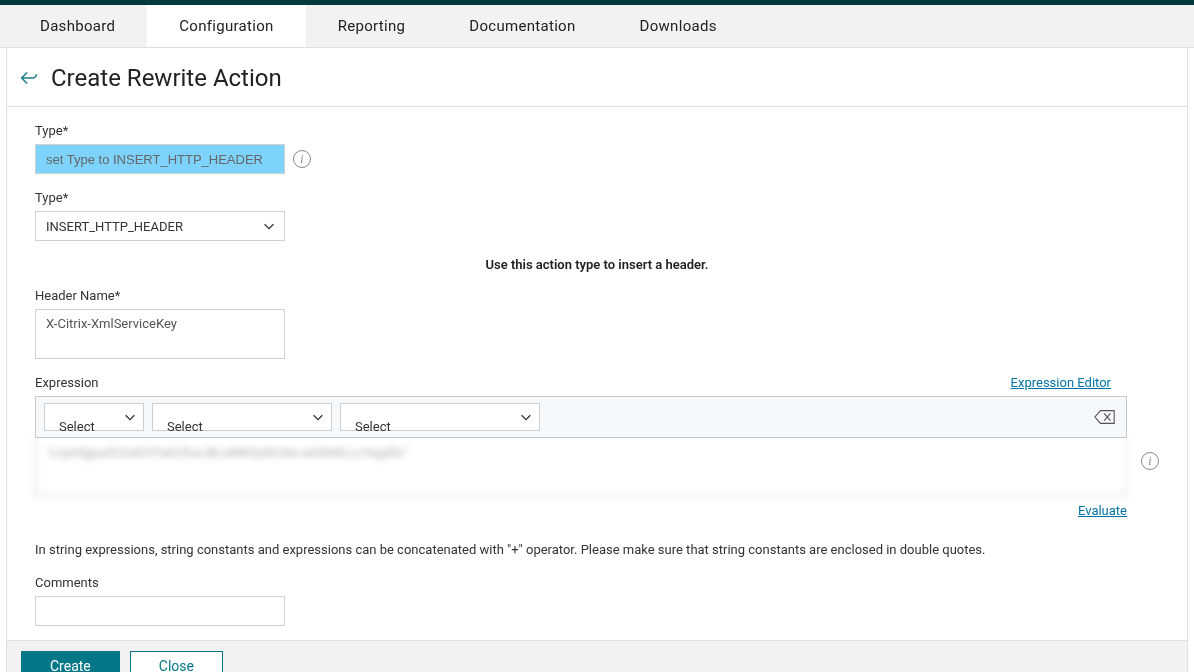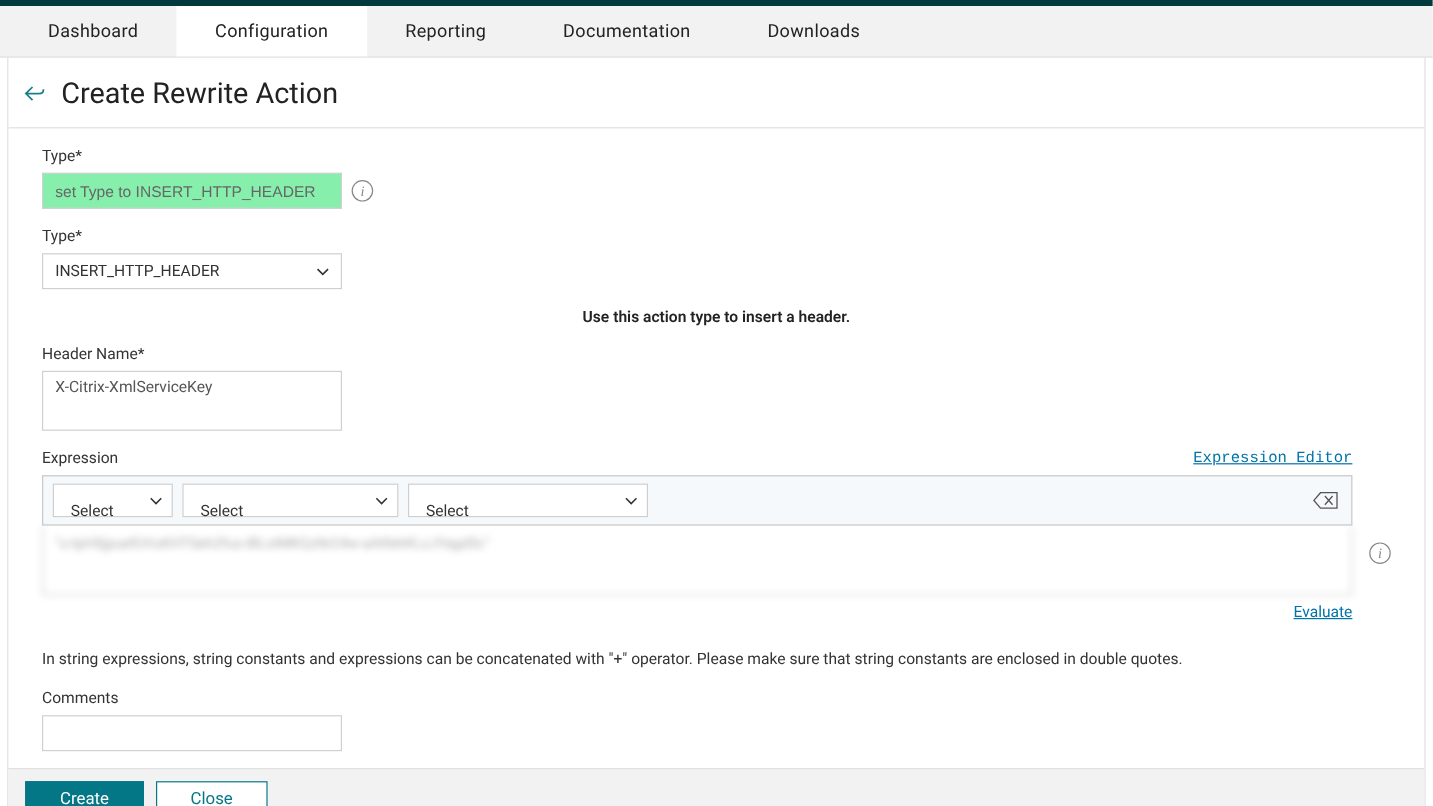--- a/index.html
+++ b/index.html
@@ -41,21 +41,21 @@
   .form-area { padding: 16px 28px 0 28px; }
   .field-label { font-size: 13px; color: #333; margin-bottom: 6px; display: block; }
   .bold-hint { font-weight: 600; color: #222; font-size: 13px; margin: 16px 0; text-align: center; }
   .row { display: flex; align-items: center; gap: 8px; }
   .text-input {
     width: 250px; height: 30px;
     border: 1px solid #d0d0d0;
     padding: 0 10px;
     font-size: 13px;
     color: #666;
-    background: #86efac;
+    background: #7dd3fc;
     outline: none;
   }
   .select-wrapper {
     position: relative;
     width: 250px; height: 30px;
     border: 1px solid #d0d0d0;
     background: #fff;
     display: flex; align-items: center;
     padding: 0 10px;
     font-size: 13px;
@@ -207,21 +207,21 @@
       <span>X-Citrix-XmlServiceKey</span>
     </div>
 
     <div class="expr-section">
       <div class="expr-header">
         <span class="field-label" style="margin-bottom:0">Expression</span>
         <span></span>
       </div>
 
       <div class="expr-body-row">
-        <div style="position:absolute;right:0;top:-22px;font-family:Liberation Mono, monospace;">
+        <div style="position:absolute;right:16px;top:-22px;">
           <span class="link">Expression Editor</span>
         </div>
 
         <div class="expr-top-bar">
           <div class="expr-select w100">
             <span>Select</span>
             <span class="chev"><svg viewBox="0 0 16 16" width="14" height="14">
                   <path d="M3 6l5 5 5-5"></path>
                 </svg></span>
           </div>

